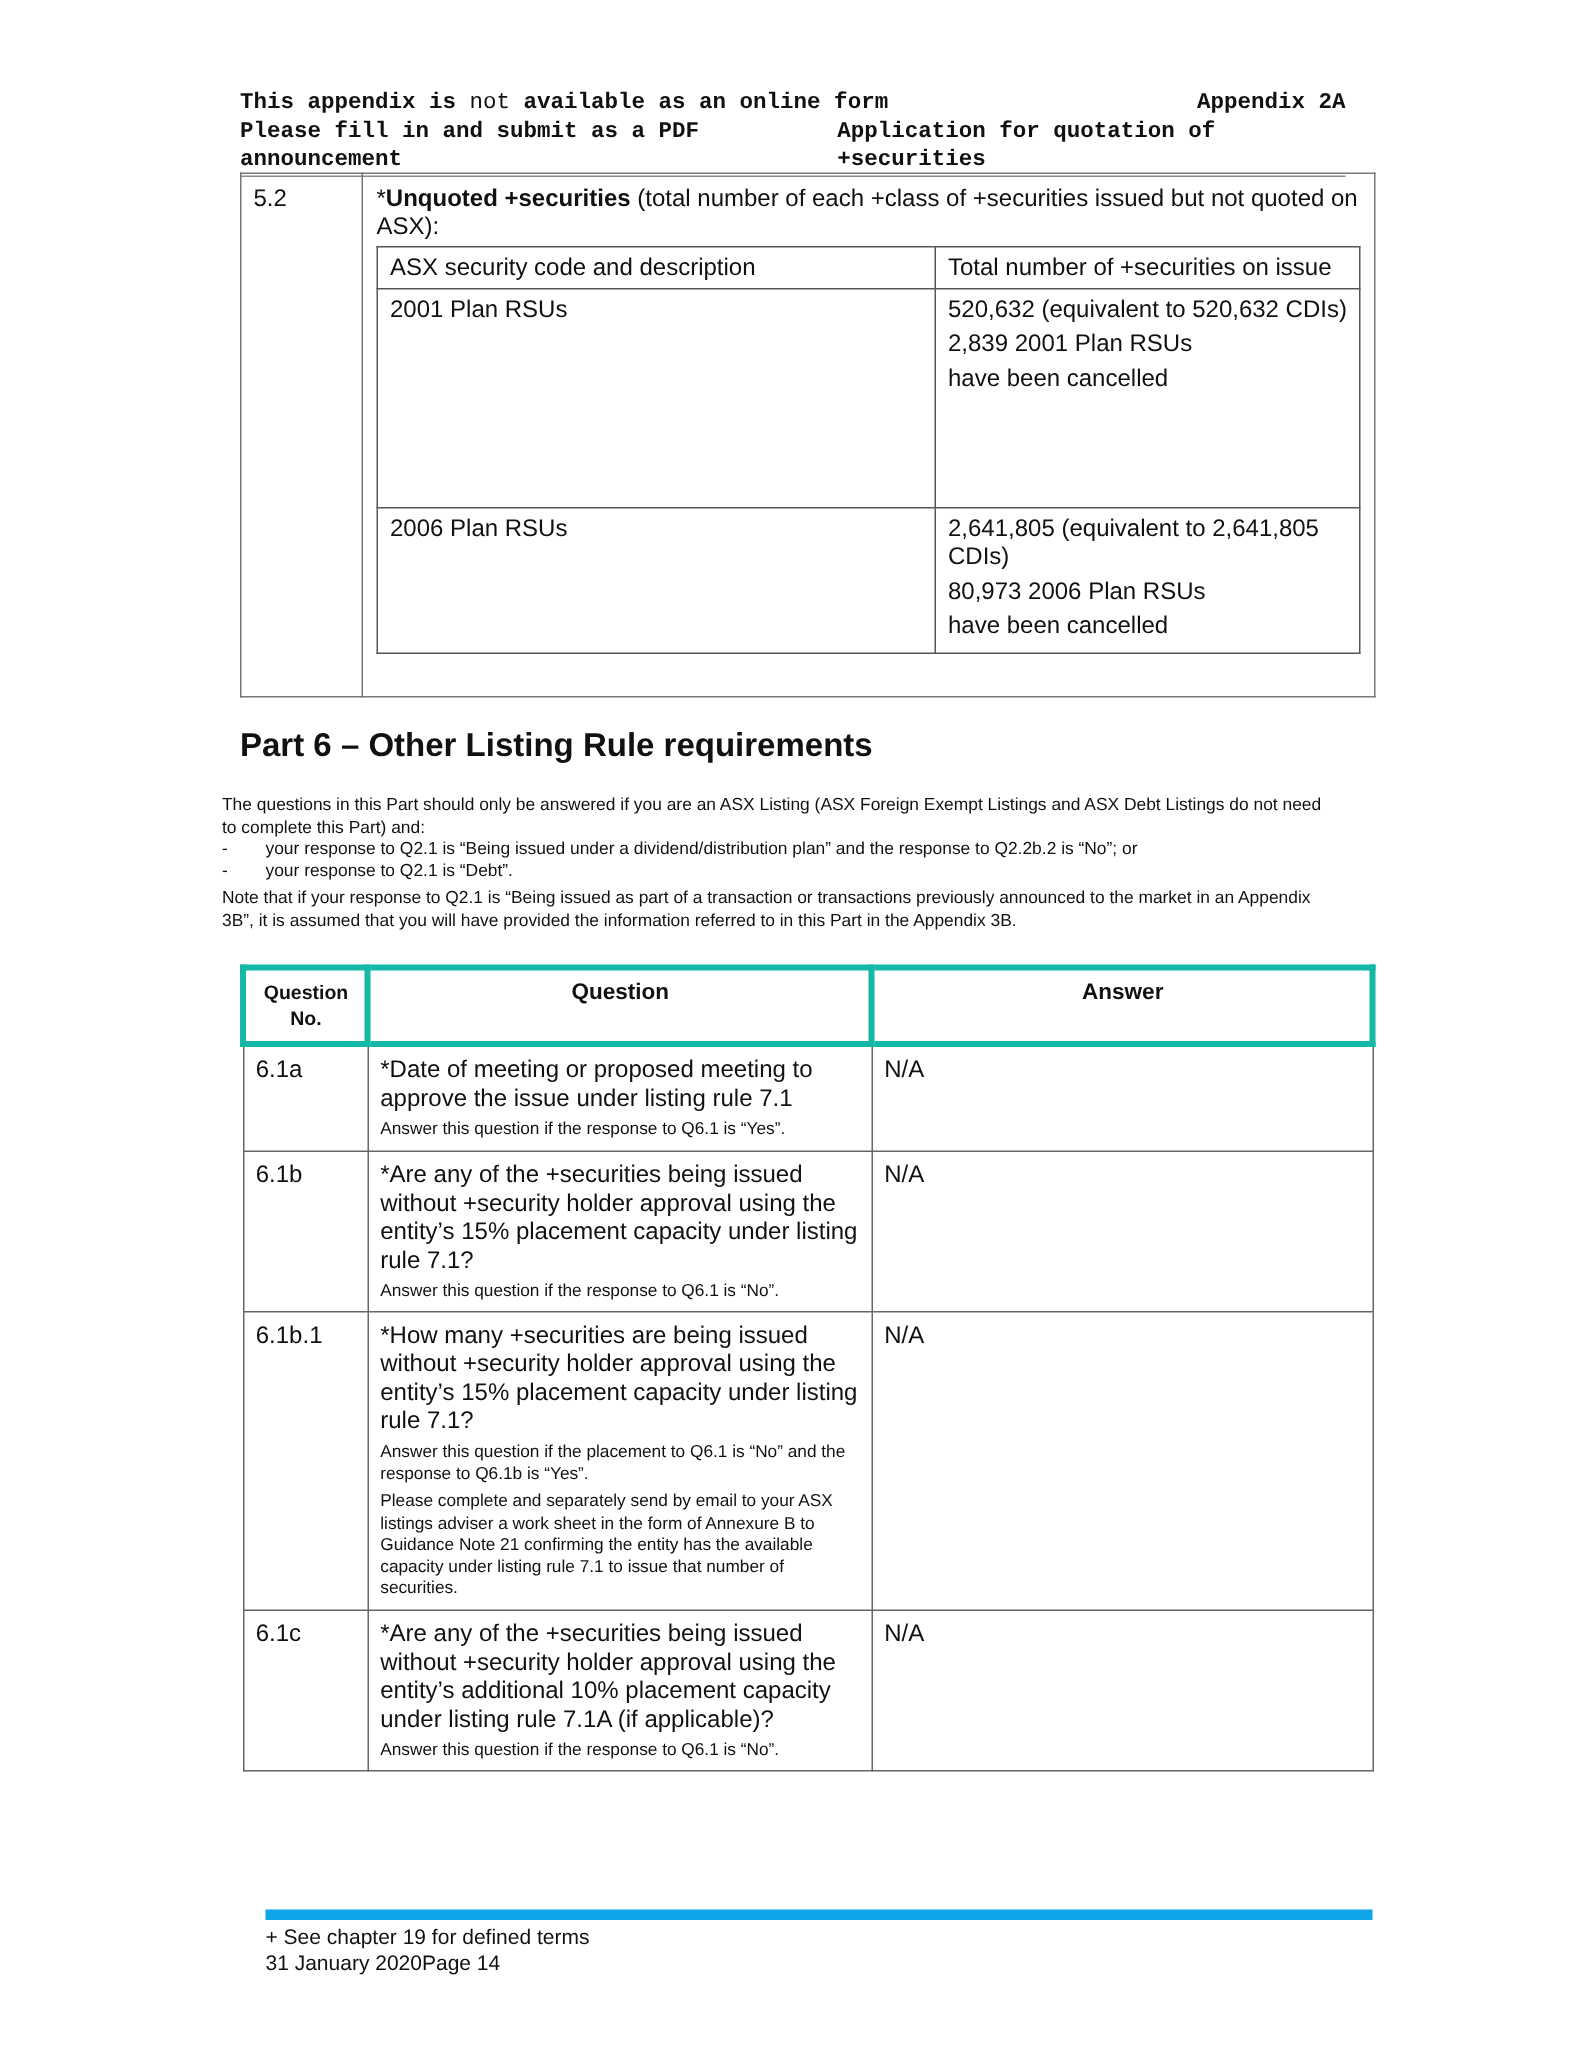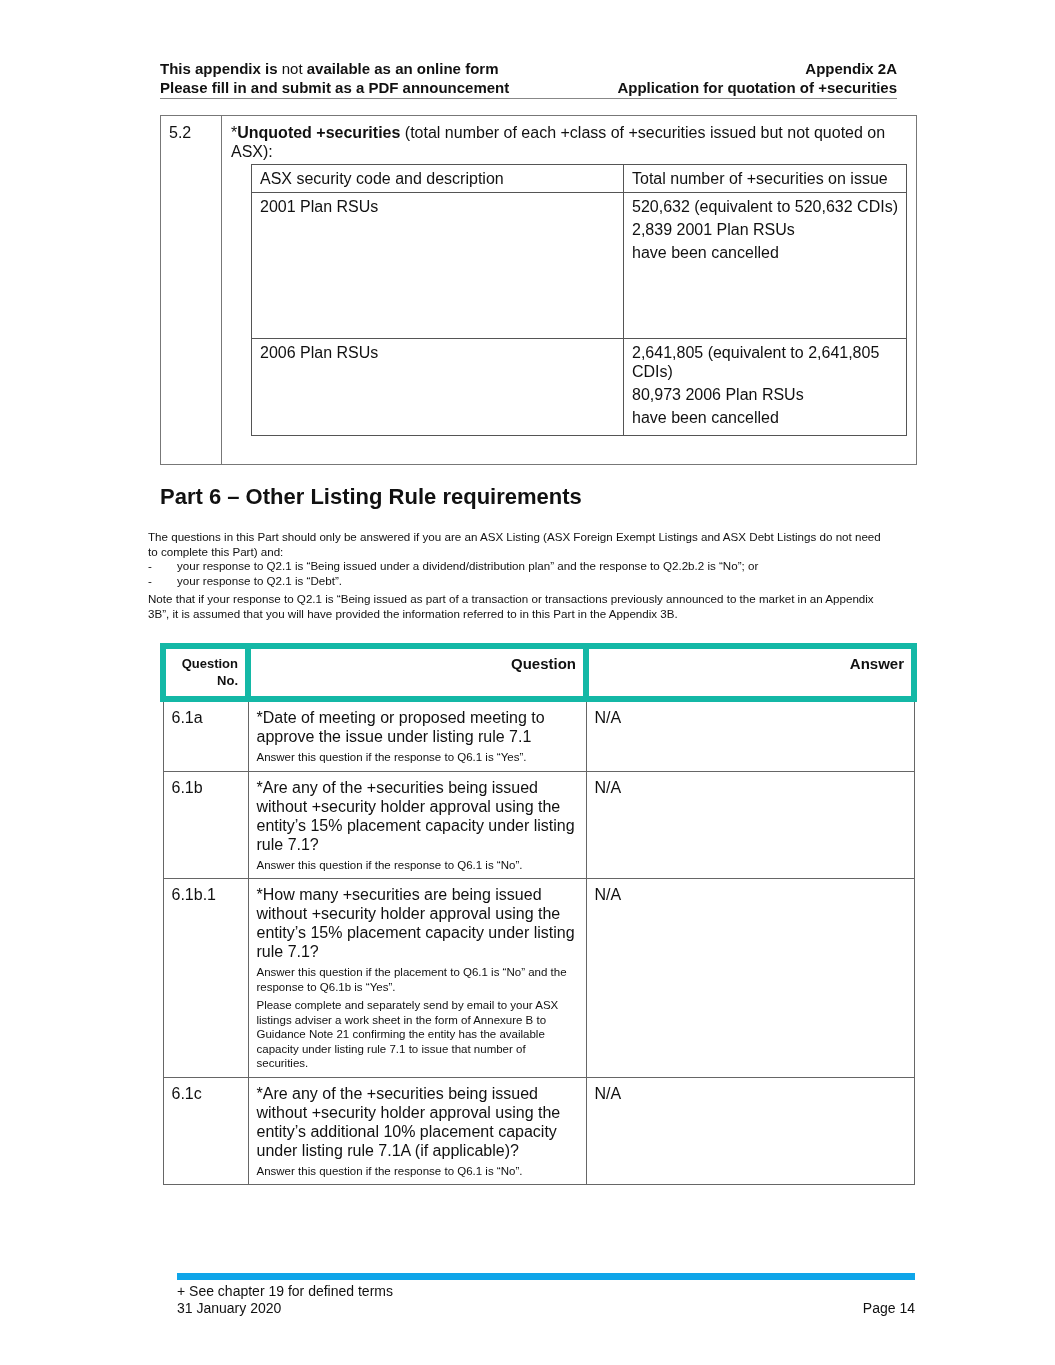--- a/index.html
+++ b/index.html
@@ -1,49 +1,49 @@
 <!DOCTYPE html>
 <html><head>
 <meta charset="utf-8">
 <style>
   html, body { margin: 0; padding: 0; background: #ffffff; }
   body { width: 1055px; height: 1365px; position: relative; font-family: "Liberation Sans", sans-serif; color: #111; }
-  .hdr { position: absolute; left: 160px; top: 59px; width: 737px; font-weight: bold; font-size: 15px; line-height: 19px; border-bottom: 1.5px solid #888; padding-bottom: 1px; }
+  .hdr { position: absolute; left: 160px; top: 59px; width: 737px; font-weight: bold; font-size: 15px; line-height: 19px; border-bottom: 1.5px solid #888; padding-bottom: 1px; font-family: Liberation Mono, monospace; }
   .hdr .row { display: flex; justify-content: space-between; }
   .hdr .notword { font-weight: normal; }
 
   table { border-collapse: collapse; }
   .t52 { position: absolute; left: 160px; top: 115px; width: 757px; }
   .t52 > tbody > tr > td { border: 1px solid #777; vertical-align: top; font-size: 16px; line-height: 19px; }
   .t52 .num { width: 64px; padding: 7px 8px; }
   .t52 .body { padding: 7px 9px 28px 9px; }
-  .inner { width: 656px; margin-top: 3px; margin-left: 20px; }
+  .inner { width: 656px; margin-top: 3px; }
   .inner td { border: 1px solid #555; padding: 4px 8px; vertical-align: top; font-size: 16px; line-height: 19px; }
   .inner .c1 { width: 355px; }
   .inner .r1 td { height: 137px; }
   .inner .r2 td { height: 86px; }
   .inner p { margin: 0 0 4px 0; }
 
   .part-title { position: absolute; left: 160px; top: 484px; font-size: 22px; font-weight: bold; margin: 0; }
   .intro { position: absolute; left: 148px; top: 530px; width: 740px; font-size: 11.6px; line-height: 14.5px; }
   .intro p { margin: 0 0 4px 0; }
   .intro .bullet { display: flex; }
   .intro .dash { width: 29px; }
 
   .q6 { position: absolute; left: 160px; top: 643px; width: 757px; }
   .q6 td { border: 1px solid #666; vertical-align: top; padding: 6px 8px; font-size: 16px; line-height: 19px; }
   .q6 .cno { width: 64px; }
   .q6 .cq { width: 317px; }
-  .q6 th { border: 6px solid #14b8a6; text-align: right; vertical-align: top; padding: 6px 7px 7px 8px; font-size: 15px; line-height: 17px; }
+  .q6 th { border: 4px solid #14b8a6; text-align: center; vertical-align: top; padding: 6px 7px 7px 8px; font-size: 15px; line-height: 17px; }
   .q6 th.small { font-size: 13px; line-height: 17px; }
   .q6 .note { font-size: 11.5px; line-height: 14.5px; margin-top: 4px; }
   .q6 .note + .note { margin-top: 4px; }
 
   .ftr { position: absolute; left: 177px; top: 1273px; width: 738px; border-top: 7px solid #0ea5e9; padding-top: 3px; font-size: 14px; line-height: 17px; }
-  .ftr .row { display: flex; justify-content: space-between; }
+  .ftr .row { display: flex; }
 </style>
 </head>
 <body>
 
 <div class="hdr">
   <div class="row">
     <span><span>This appendix is </span><span class="notword">not</span><span> available as an online form</span></span>
     <span>Appendix 2A</span>
   </div>
   <div class="row">

